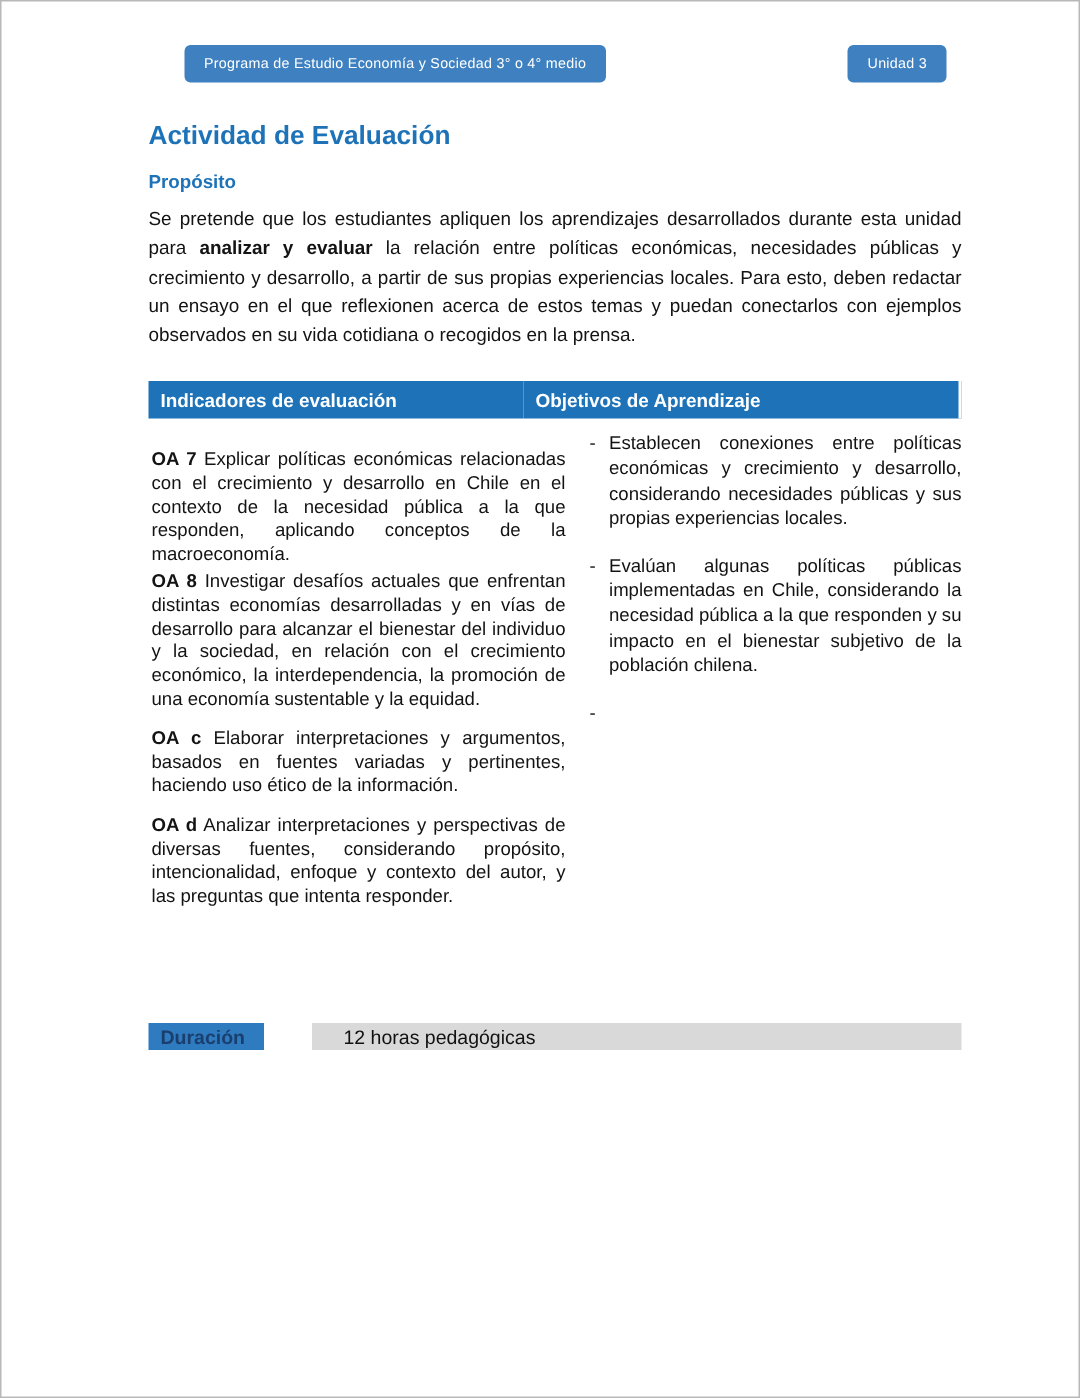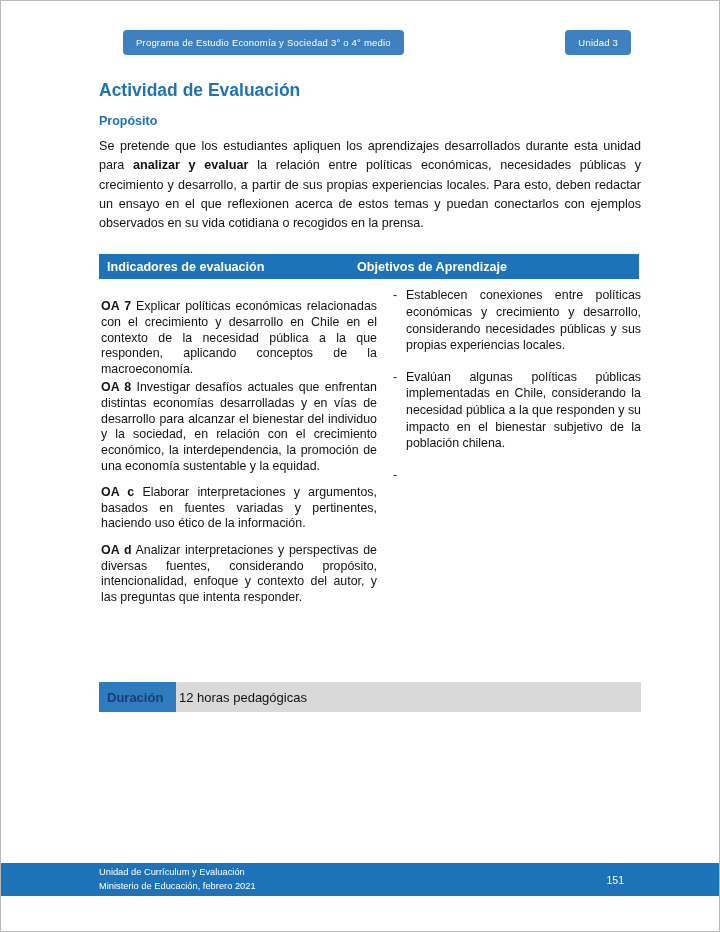--- a/index.html
+++ b/index.html
@@ -57,29 +57,29 @@
     text-align: justify; margin-bottom: 11px;
   }
   .oa.tight { margin-bottom: 3px; }
   .oa b { white-space: nowrap; }
   .ind {
     display: flex; font-size: 12.4px; line-height: 1.34;
     margin-bottom: 15px;
   }
   .ind .dash { width: 13px; flex: none; }
   .ind .ind-text { flex: 1; text-align: justify; }
-  .duration-row { display: flex; margin-top: 5px; height: 30px; }
+  .duration-row { display: flex; margin-top: 5px; height: 18px; gap: 32px; }
   .dur-label {
     width: 77px; background: #2e7bbf; color: #1a3e6e;
     font-weight: bold; font-size: 13px;
     display: flex; align-items: center; padding-left: 8px;
   }
   .dur-value {
     flex: 1; background: #d9d9d9; color: #111111;
-    display: flex; align-items: center; padding-left: 3px;
+    display: flex; align-items: center; padding-left: 21px;
     font-size: 13px;
   }
   .footer {
     position: absolute; left: 0; right: 0; bottom: 35px; height: 33px;
     background: #1e73b8; color: #ffffff;
     display: flex; align-items: center; justify-content: space-between;
     padding: 0 95px 0 98px;
   }
   .footer-left { font-size: 9.3px; line-height: 1.4; }
   .footer-page { font-size: 10.5px; }
@@ -133,21 +133,14 @@
       </div>
     </div>
 
     <div class="duration-row">
       <div class="dur-label">Duración</div>
       <div class="dur-value">12 horas pedagógicas</div>
     </div>
 
   </div>
 
-  <div class="footer">
-    <div class="footer-left">
-      <div>Unidad de Currículum y Evaluación</div>
-      <div>Ministerio de Educación, febrero 2021</div>
-    </div>
-    <div class="footer-page">151</div>
-  </div>
 
 </div>
 
 </body></html>

